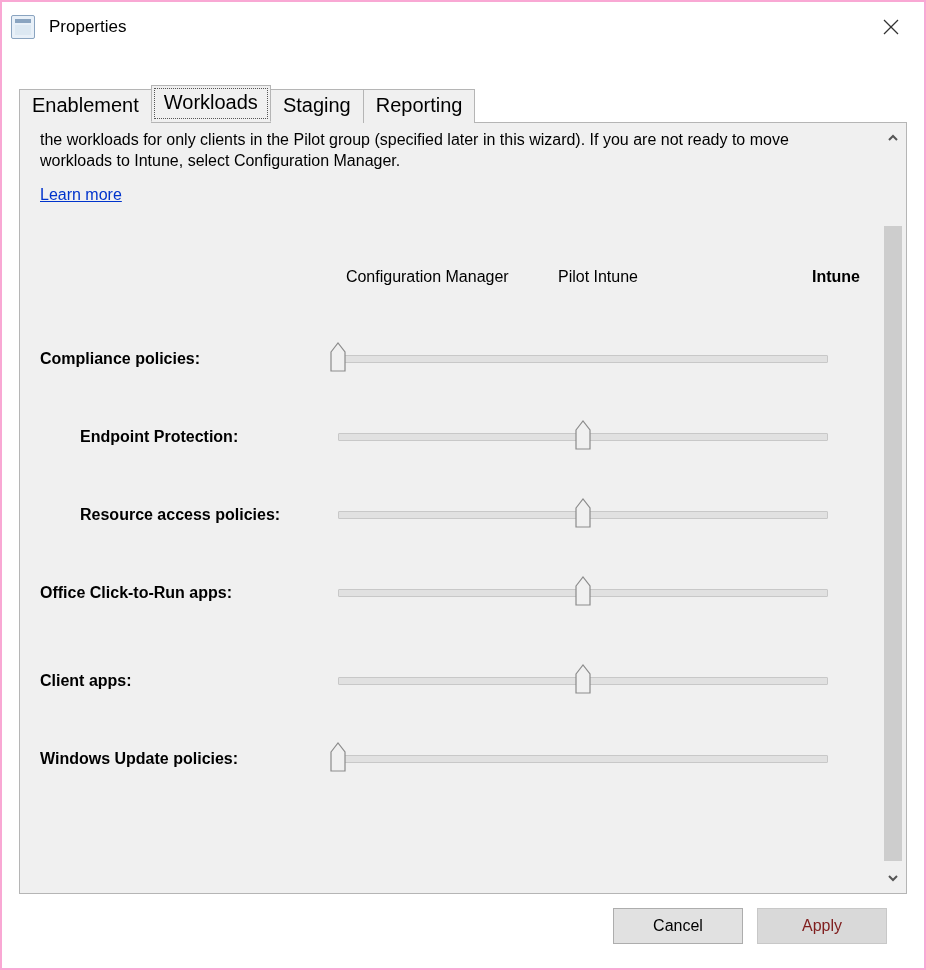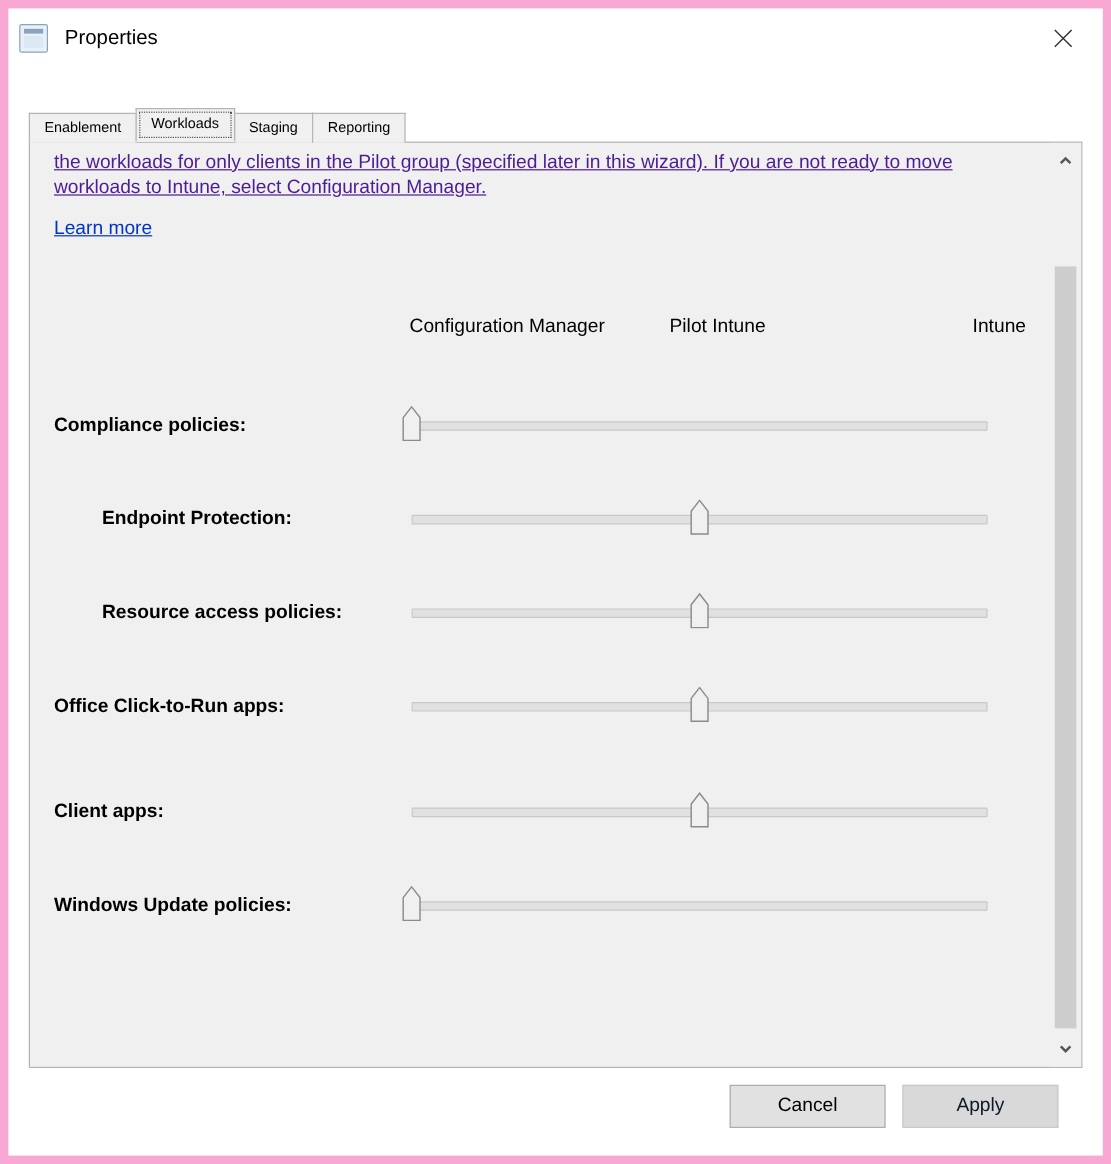--- a/index.html
+++ b/index.html
@@ -9,21 +9,21 @@
     height: 970px;
     background: #fff;
     font-family: "Segoe UI", Tahoma, sans-serif;
     font-size: 15px;
     color: #000;
   }
   .window {
     box-sizing: border-box;
     width: 926px;
     height: 970px;
-    border: 7px solid #f9a8d4;
+    border: 2px solid #f9a8d4;
     padding: 3px;
     background: #fff;
     display: flex;
     flex-direction: column;
   }
   
   .titlebar {
     height: 44px;
     display: flex;
     align-items: center;
@@ -83,21 +83,21 @@
     position: relative;
   }
   .tabstrip {
     display: flex;
     align-items: flex-end;
     position: relative;
     z-index: 2;
   }
   .tab {
     padding: 4px 12px 6px 12px;
-    font-size: 12px;
+    font-size: 20px;
     background: #f0f0f0;
     border: 1px solid #b5b5b5;
     border-bottom: none;
     margin-right: -1px;
     position: relative;
     top: 1px;
     cursor: pointer;
   }
   .tab.active {
     background: #f0f0f0;
@@ -161,24 +161,23 @@
     height: 89%;
     background: #cdcdcd;
     border-radius: 0;
   }
 
   
   .intro {
     font-size: 16px;
     line-height: 1.35;
     margin-bottom: 14px;
-    color: #4c1d95;
+    color: #000000;
     padding-right: 10px;
     position: relative;
-    text-decoration: underline;
   }
   .learnmore {
     color: #0033cc;
     text-decoration: underline;
     font-size: 16px;
     cursor: pointer;
     display: inline-block;
     margin-bottom: 30px;
   }
 
@@ -189,23 +188,23 @@
   .col-headers {
     display: grid;
     grid-template-columns: 290px 1fr;
     margin-bottom: 34px;
   }
   .col-headers .hdrs {
     display: grid;
     grid-template-columns: 1fr 1fr 1fr;
     font-size: 16px;
   }
-  .col-headers .hdrs span:nth-child(1){ text-align: center;  padding-left: 0; }
+  .col-headers .hdrs span:nth-child(1){ text-align: right;  padding-left: 0; }
   .col-headers .hdrs span:nth-child(2){ text-align: center; }
-  .col-headers .hdrs span:nth-child(3){ text-align: right; padding-right: 6px; }
+  .col-headers .hdrs span:nth-child(3){ text-align: right; padding-right: 6px; font-weight: bold; }
 
   .row {
     display: grid;
     grid-template-columns: 290px 1fr;
     align-items: center;
     height: 78px;
   }
   .row.indent { grid-template-columns: 290px 1fr; }
   .row .label { font-size: 16px; font-weight: bold; }
   .row.indent .label { padding-left: 40px; }
@@ -256,21 +255,21 @@
     font-size: 16px;
     background: #e1e1e1;
     border: 1px solid #adadad;
     cursor: pointer;
     font-family: inherit;
   }
   .btn.primary {
     border: 2px solid #0a66c2;
   }
   .btn.disabled {
-    color: #0f172a;
+    color: #7f1d1d;
     background: #d9d9d9;
     border: 1px solid #c8c8c8;
     cursor: default;
   }
 </style>
 </head>
 <body>
 
 <div class="window">
 

